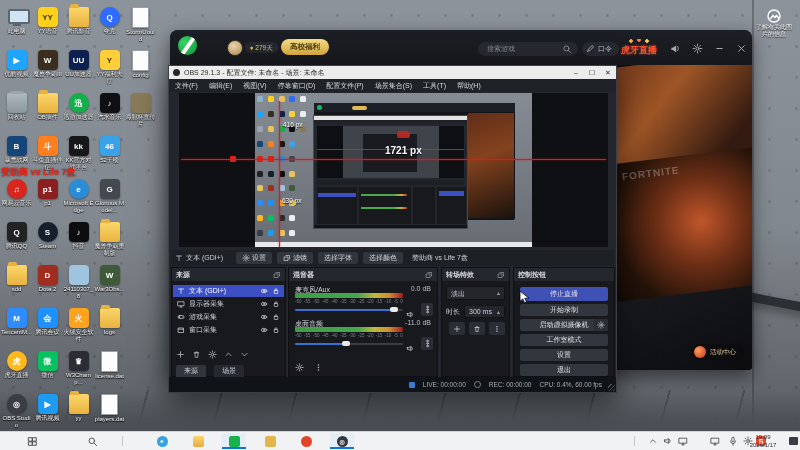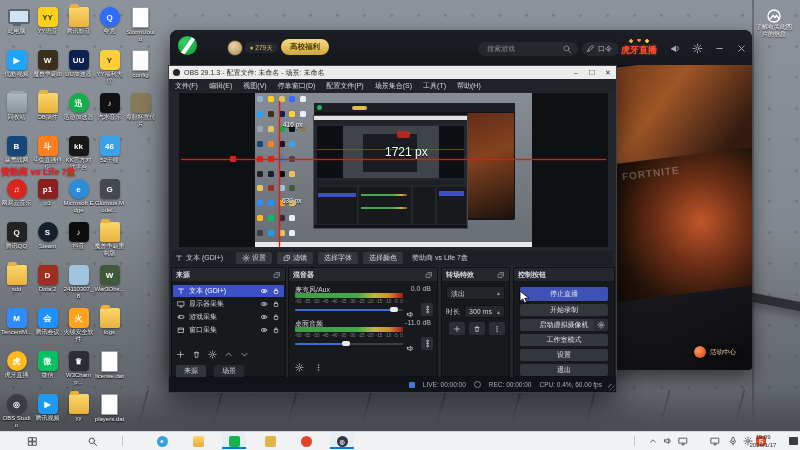--- a/index.html
+++ b/index.html
@@ -111,21 +111,21 @@
   .mobs .dk3{position:absolute;left:99px;top:71px;width:22px;height:37px;background:#17191d;}
   .mobs .dk4{position:absolute;left:123px;top:71px;width:29px;height:37px;background:#17191d;}
   .mobs .dk4 .b{position:absolute;left:2px;top:4px;right:2px;height:5px;background:#3c50c4;}
   .mobs .st{position:absolute;left:0;bottom:0;right:0;height:3px;background:#101317;}
   .m-red{position:absolute;left:142px;top:38px;width:13px;height:7px;background:#c0291e;border-radius:2px;opacity:.9;}
 
   .rline-h{position:absolute;left:2px;top:66px;width:425px;height:1px;background:#e11c0e;box-shadow:0 0 2px rgba(255,0,0,.8);}
   .rline-v{position:absolute;left:100px;top:8px;width:1px;height:146px;background:#e11c0e;box-shadow:0 0 2px rgba(255,0,0,.8);}
   .rhandle{position:absolute;width:6px;height:6px;background:#d82418;border-radius:1px;}
   .rlabel{position:absolute;color:#fff;font-size:6.5px;text-shadow:0 1px 1px #000;}
-  .rlabel.big{font-size:12px;font-weight:normal;}
+  .rlabel.big{font-size:10px;font-weight:bold;}
 
   .srcbar{position:absolute;left:2px;top:184px;right:2px;height:16px;background:#1d2025;display:flex;align-items:center;gap:5px;padding:0 4px;}
   .srcbar .name{font-size:7px;color:#cfd3d9;display:flex;align-items:center;gap:3px;width:56px;}
   .srcbar .btn{height:12px;padding:0 6px;background:#31353c;border-radius:2px;color:#d6d9de;font-size:7px;line-height:12px;display:flex;align-items:center;gap:2px;}
   .srcbar .tval{font-size:7px;color:#cfd3d9;margin-left:4px;white-space:nowrap;}
 
   .dock{position:absolute;top:201px;height:110px;background:#17191d;border:1px solid #0e1013;box-sizing:border-box;}
   .dock .hd{position:absolute;left:0;top:0;right:0;height:13px;background:#24272d;display:flex;align-items:center;justify-content:space-between;padding:0 4px;}
   .dock .hd .t{font-size:7px;color:#d6d9de;font-weight:bold;}
   .dock .hd .ig{color:#9aa0a8;}

